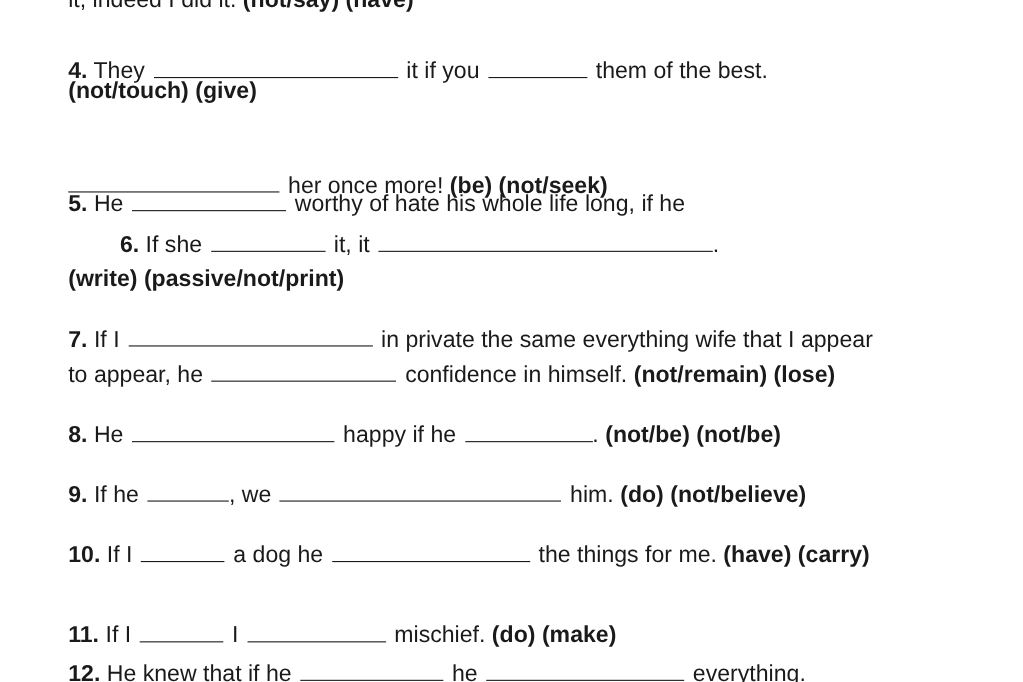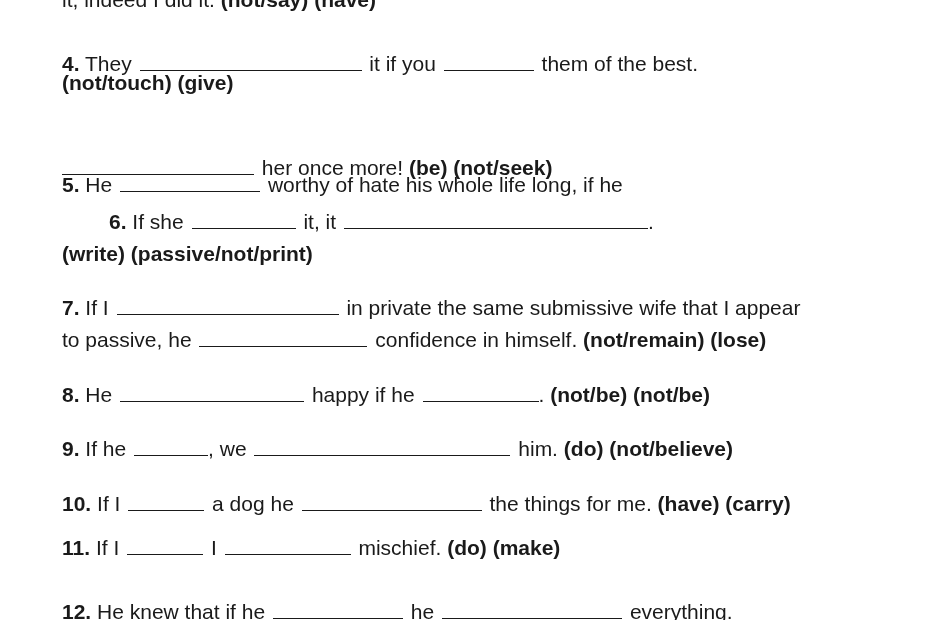--- a/index.html
+++ b/index.html
@@ -75,24 +75,24 @@
 </div>
 <div class="line" style="top:242px;text-align:right;">
   <span class="hint">(write)</span>
   <span class="hint">(passive/not/print)</span>
 </div>
 
 <div class="line" style="top:296px;">
   <span class="num">7.</span>
   <span>If I</span>
   <span class="blank" style="width:222px;"></span>
-  <span>in private the same submissive wife that I appear</span>
+  <span>in private the same everything wife that I appear</span>
 </div>
 <div class="line" style="top:328px;">
-  <span>to passive, he</span>
+  <span>to appear, he</span>
   <span class="blank" style="width:168px;"></span>
   <span>confidence in himself.</span>
   <span class="hint">(not/remain)</span>
   <span class="hint">(lose)</span>
 </div>
 
 <div class="line" style="top:383px;text-align:right;">
   <span class="num">8.</span>
   <span>He</span>
   <span class="blank" style="width:184px;"></span>
@@ -116,21 +116,21 @@
   <span class="num">10.</span>
   <span>If I</span>
   <span class="blank" style="width:76px;"></span>
   <span>a dog he</span>
   <span class="blank" style="width:180px;"></span>
   <span>the things for me.</span>
   <span class="hint">(have)</span>
   <span class="hint">(carry)</span>
 </div>
 
-<div class="line" style="top:536px;">
+<div class="line" style="top:565px;">
   <span class="num">11.</span>
   <span>If I</span>
   <span class="blank" style="width:76px;"></span>
   <span>I</span>
   <span class="blank" style="width:126px;"></span>
   <span>mischief.</span>
   <span class="hint">(do)</span>
   <span class="hint">(make)</span>
 </div>
 

